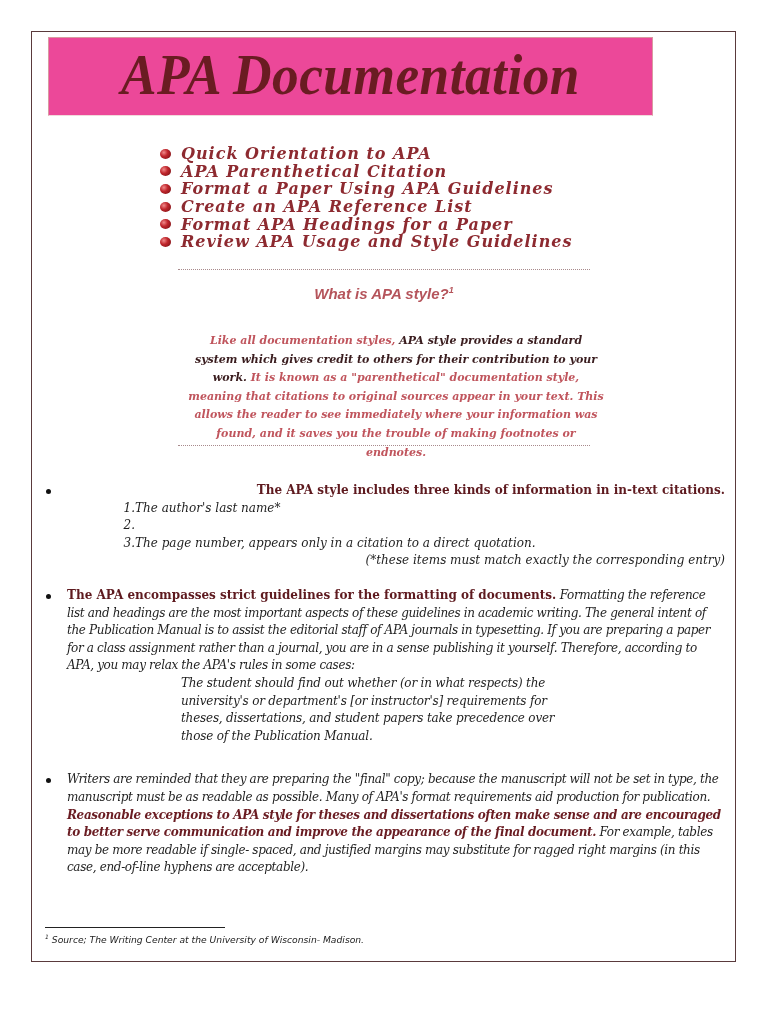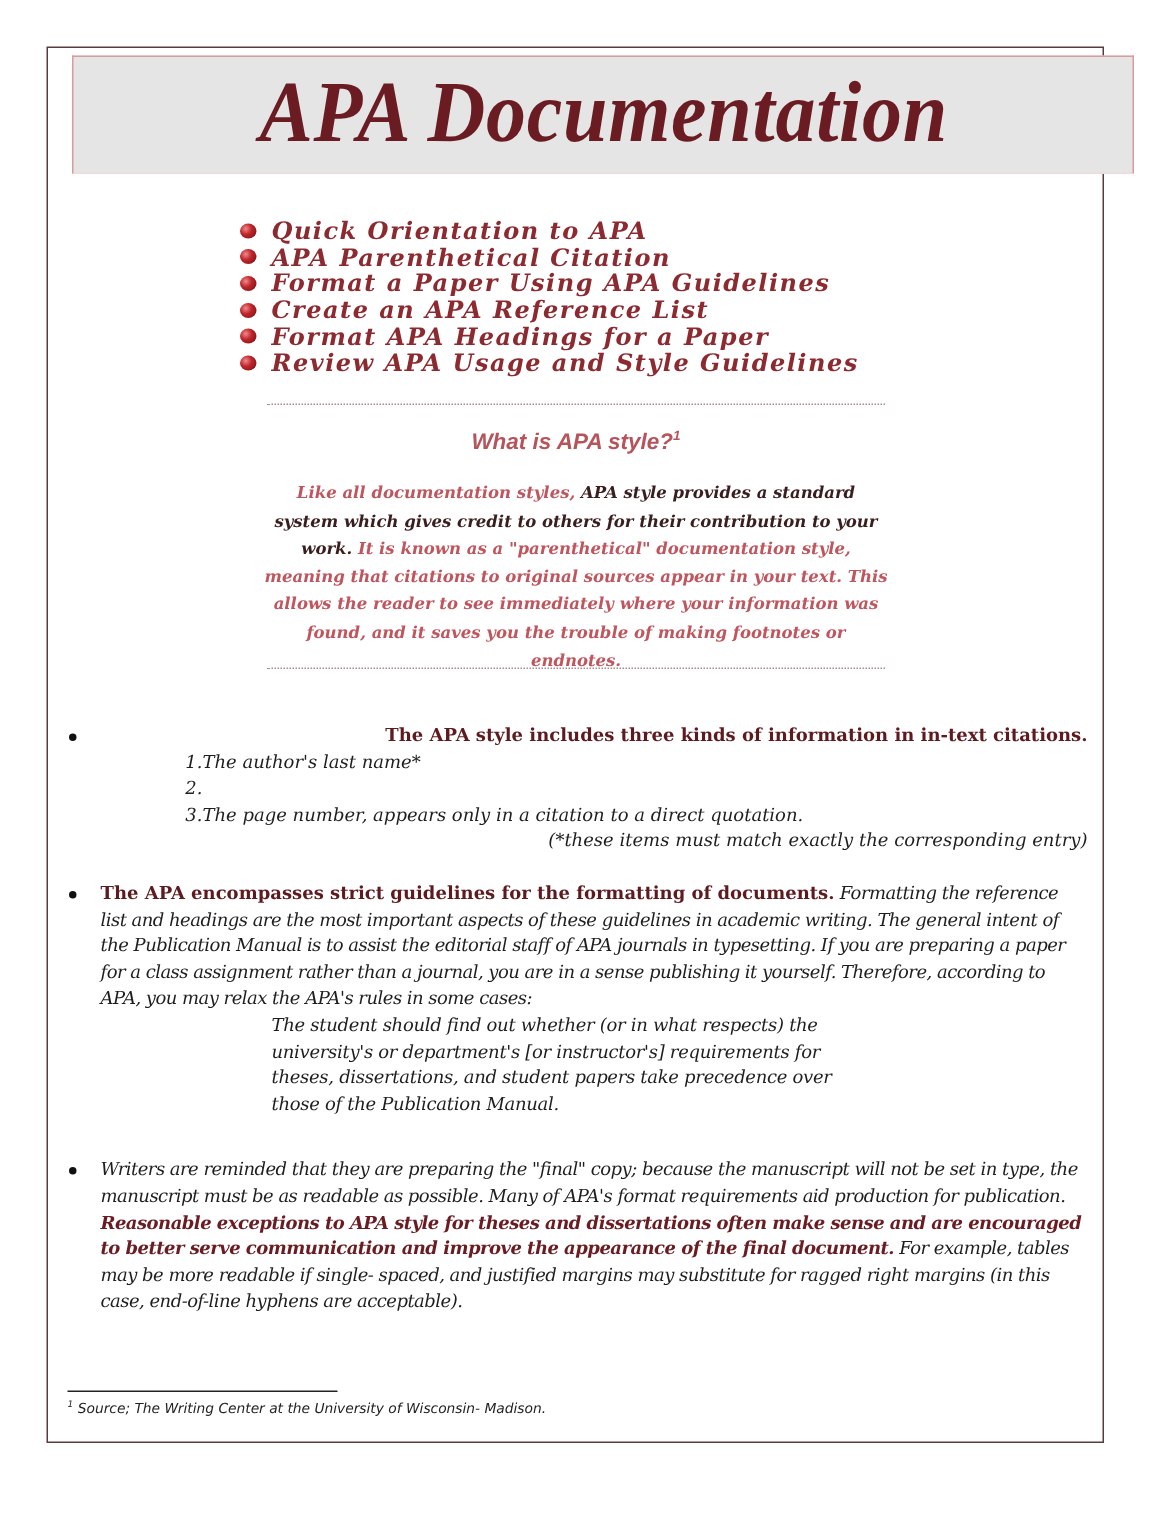--- a/index.html
+++ b/index.html
@@ -5,22 +5,22 @@
     html, body { margin: 0; padding: 0; }
     body {
       width: 768px; height: 1024px; background: #ffffff; position: relative;
       overflow: hidden; font-family: "DejaVu Serif", serif;
     }
     .page-frame {
       position: absolute; left: 31px; top: 31px; width: 705px; height: 931px;
       border: 1.5px solid #5a3a3c; box-sizing: border-box; background: #fff;
     }
     .title-banner {
-      position: absolute; left: 48px; top: 37px; width: 708px; height: 79px;
-      background: #e5e5e5; border: 1px solid #d99aa0; border-bottom-color: #f1dadb;
+      position: absolute; left: 48px; top: 37px; width: 605px; height: 79px;
+      background: #ec4899; border: 1px solid #d99aa0; border-bottom-color: #f1dadb;
       box-sizing: border-box; display: flex; align-items: center; justify-content: center;
     }
     .title-text {
       font-family: "Liberation Serif", serif; font-style: italic; font-weight: bold;
       font-size: 58px; color: #6a1c22; letter-spacing: 0.5px; transform: scaleX(0.92);
       margin-top: -4px;
     }
     .topic-list {
       position: absolute; left: 160px; top: 145px; margin: 0; padding: 0; list-style: none;
     }
@@ -42,21 +42,21 @@
     }
     .section-heading {
       position: absolute; left: 178px; width: 412px; top: 285px; text-align: center;
       font-family: Liberation Sans, sans-serif; font-style: italic; font-weight: bold;
       font-size: 15px; color: #b5545b;
     }
     .section-heading sup { font-size: 9px; }
     .intro-para {
       position: absolute; left: 176px; width: 416px; top: 320px; text-align: center;
       font-family: "DejaVu Serif", serif; font-style: italic; font-weight: bold;
-      font-size: 11px; line-height: 18.6px; color: #c0555d; margin: 0;
+      font-size: 11px; line-height: 18.6px; color: #c0555d; margin: 12px;
     }
     .intro-para .dark { color: #3a1d1f; }
     .bullets {
       position: absolute; left: 45px; top: 482px; width: 680px; margin: 0; padding: 0;
       list-style: none; font-family: "DejaVu Serif", serif; font-size: 12px; color: #1e1e1e;
     }
     .bullet {
       position: relative; padding-left: 22px;
     }
     .bullet::before {

